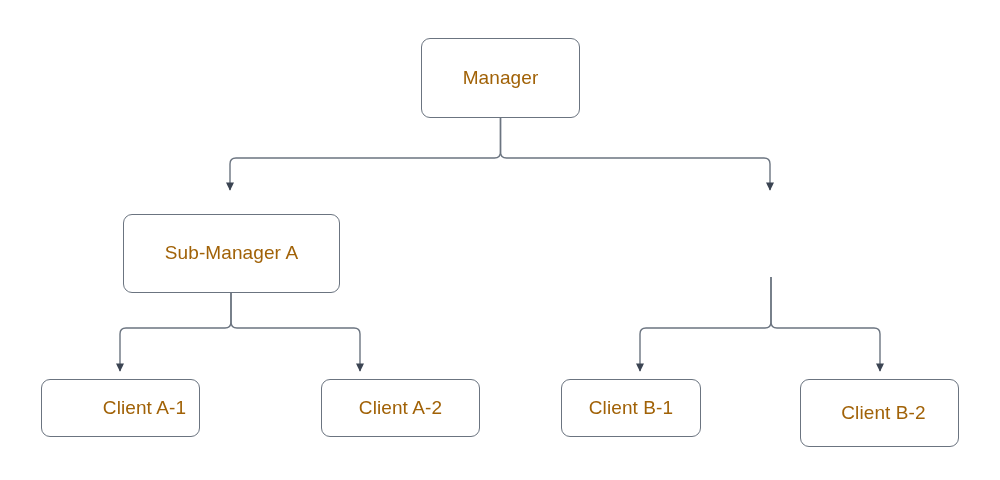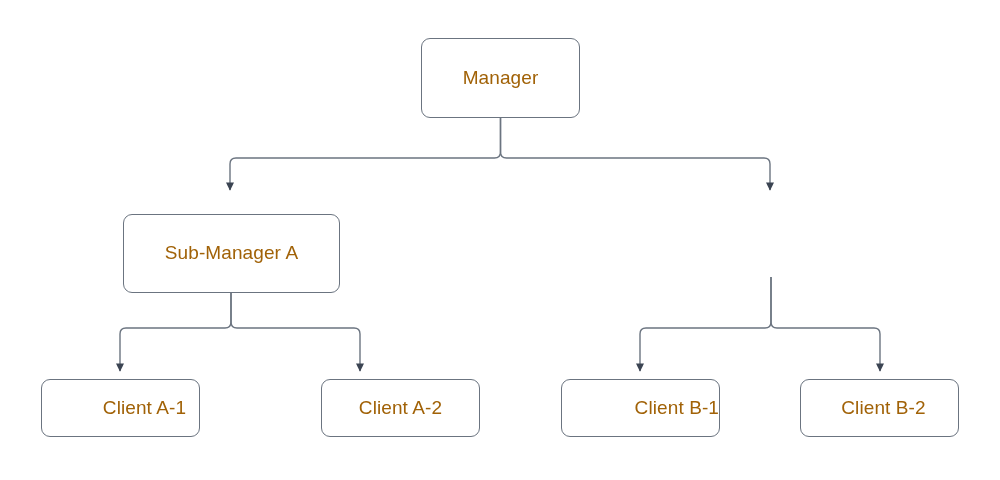--- a/index.html
+++ b/index.html
@@ -81,21 +81,21 @@
 
 
   <div class="node" id="node-client-a-1" style="left: 41px; top: 379px; width: 159px; height: 58px; background: rgb(255, 255, 255); border-color: rgb(107, 116, 128); color: rgb(50, 59, 72); padding-left: 48px;">
     <span class="node-label">Client A-1</span>
   </div>
 
   <div class="node" id="node-client-a-2" style="left: 281px; top: 379px; width: 159px; height: 58px; background: rgb(255, 255, 255); border-color: rgb(107, 116, 128); color: rgb(50, 59, 72); margin-left: 40px;">
     <span class="node-label">Client A-2</span>
   </div>
 
-  <div class="node" id="node-client-b-1" style="left: 561px; top: 379px; width: 159px; height: 58px; background: rgb(255, 255, 255); border-color: rgb(107, 116, 128); color: rgb(50, 59, 72); justify-content: flex-end;">
+  <div class="node" id="node-client-b-1" style="left: 561px; top: 379px; width: 140px; height: 58px; background: rgb(255, 255, 255); border-color: rgb(107, 116, 128); color: rgb(50, 59, 72);">
     <span class="node-label">Client B-1</span>
   </div>
 
-  <div class="node" id="node-client-b-2" style="left: 800px; top: 379px; width: 159px; height: 58px; background: rgb(255, 255, 255); border-color: rgb(107, 116, 128); color: rgb(50, 59, 72); padding-left: 8px;">
+  <div class="node" id="node-client-b-2" style="left: 800px; top: 379px; width: 159px; height: 68px; background: rgb(255, 255, 255); border-color: rgb(107, 116, 128); color: rgb(50, 59, 72); padding-left: 8px;">
     <span class="node-label">Client B-2</span>
   </div>
 
 </div>
 
 </body></html>

